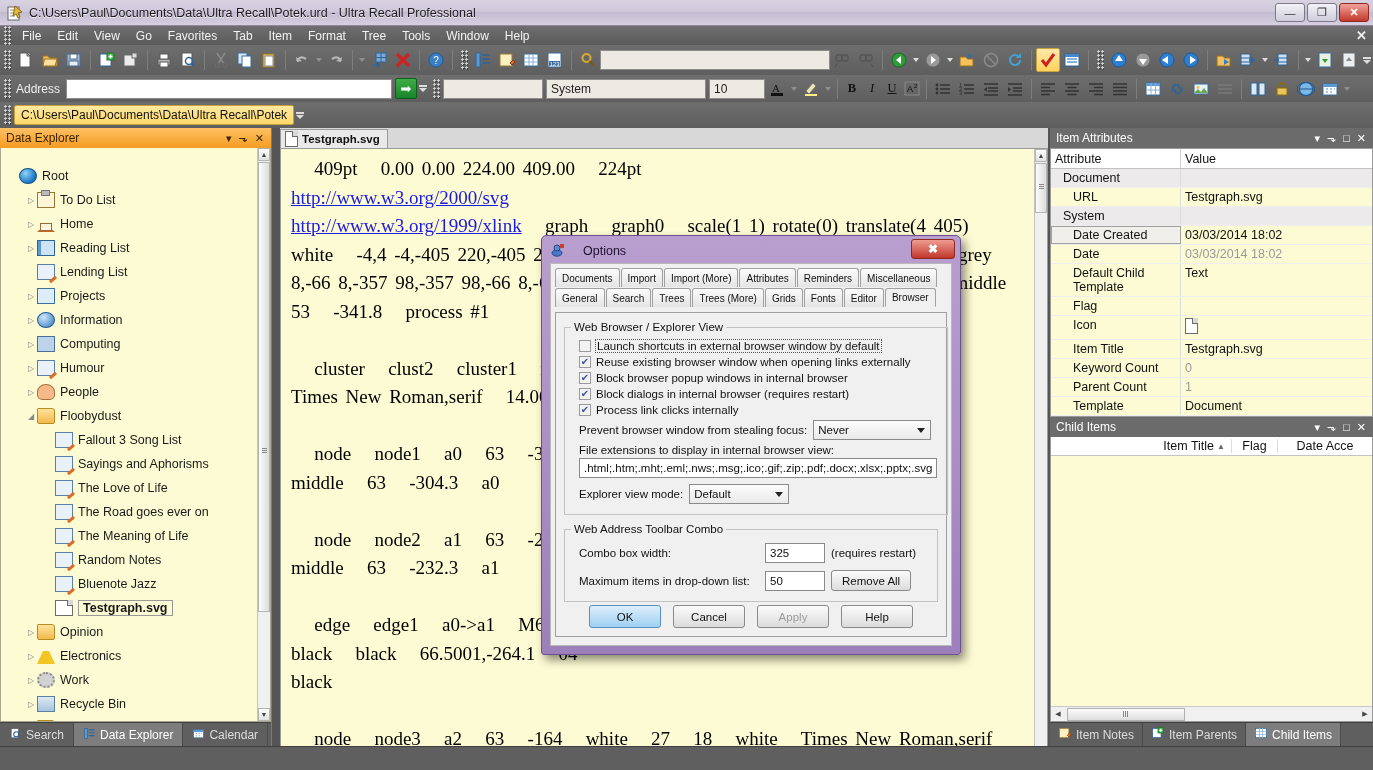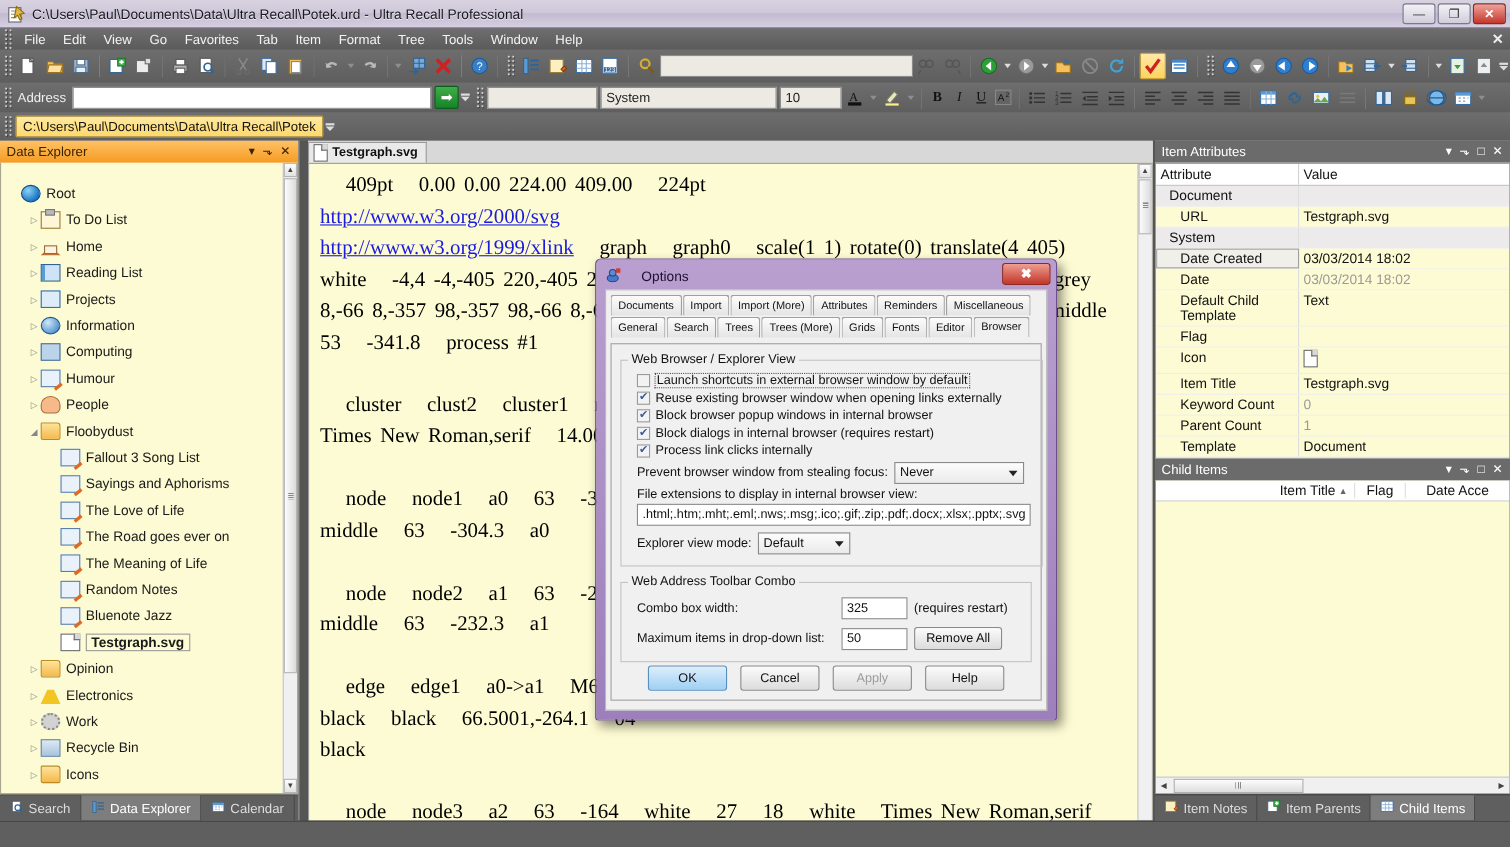--- a/index.html
+++ b/index.html
@@ -847,20 +847,25 @@
           </div>
           <div class="tnode" style="padding-left: 24px;">
             <span class="exp">▷</span>
             <span class="tico ic ic-home"></span>
             <span class="tlabel">Home</span>
           </div>
           <div class="tnode" style="padding-left: 24px;">
             <span class="exp">▷</span>
             <span class="tico ic ic-book"></span>
             <span class="tlabel">Reading List</span>
+          </div>
+          <div class="tnode" style="padding-left: 24px;">
+            <span class="exp"></span>
+            <span class="tico ic ic-note"></span>
+            <span class="tlabel">Lending List</span>
           </div>
           <div class="tnode" style="padding-left: 24px;">
             <span class="exp">▷</span>
             <span class="tico ic ic-proj"></span>
             <span class="tlabel">Projects</span>
           </div>
           <div class="tnode" style="padding-left: 24px;">
             <span class="exp">▷</span>
             <span class="tico ic ic-info"></span>
             <span class="tlabel">Information</span>
@@ -1206,21 +1211,21 @@
               <span>Never</span>
               <span class="car"></span>
             </span>
           </div>
           <div class="frow" style="margin-bottom:2px;">
             <span>File extensions to display in internal browser view:</span>
           </div>
           <div class="dinput" style="margin:0 4px 6px 8px;">.html;.htm;.mht;.eml;.nws;.msg;.ico;.gif;.zip;.pdf;.docx;.xlsx;.pptx;.svg</div>
           <div class="frow">
             <span>Explorer view mode:</span>
-            <span class="dcombo" style="width:84px;">
+            <span class="dcombo" style="width:100px;">
               <span>Default</span>
               <span class="car"></span>
             </span>
           </div>
         </fieldset>
 
         <fieldset class="grp">
           <legend>Web Address Toolbar Combo</legend>
           <div class="frow">
             <span style="width:180px;">Combo box width:</span>

